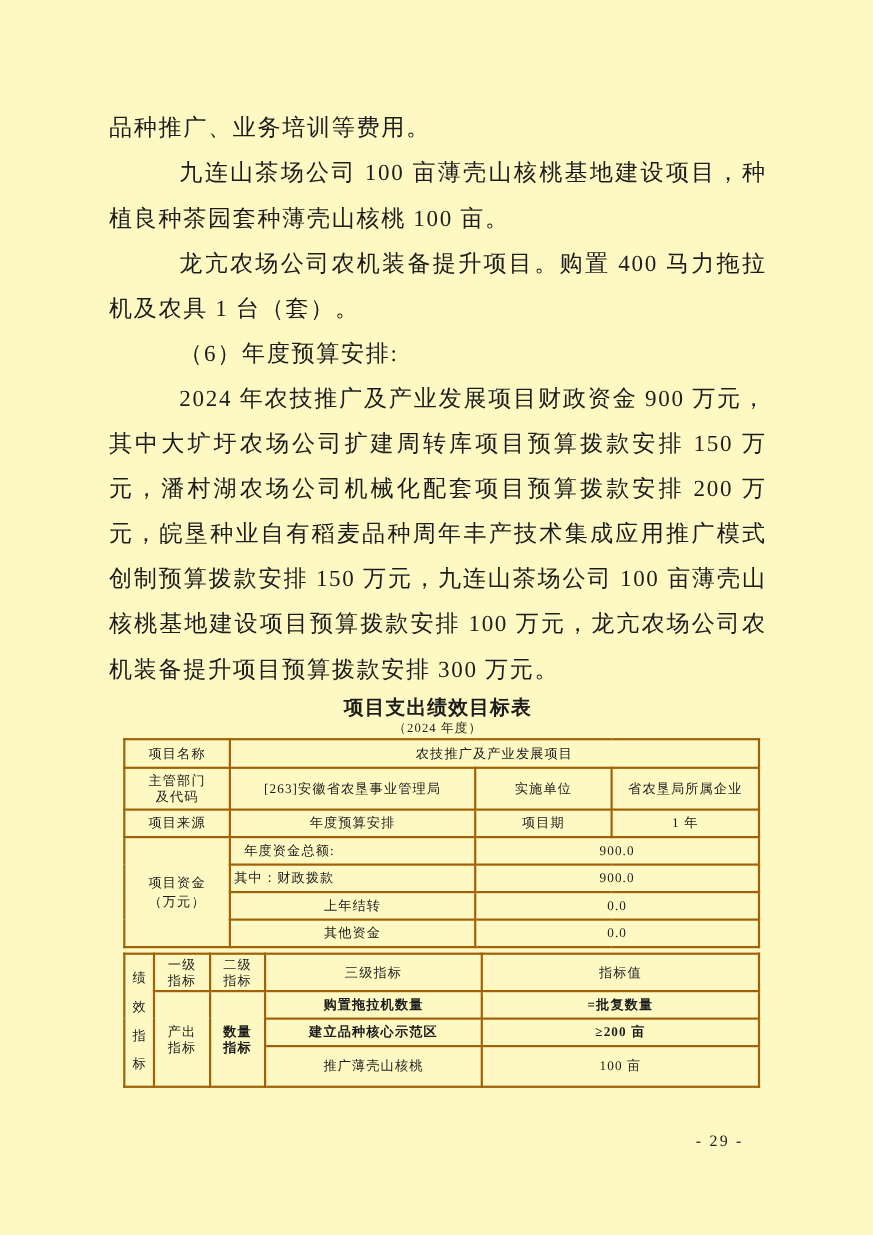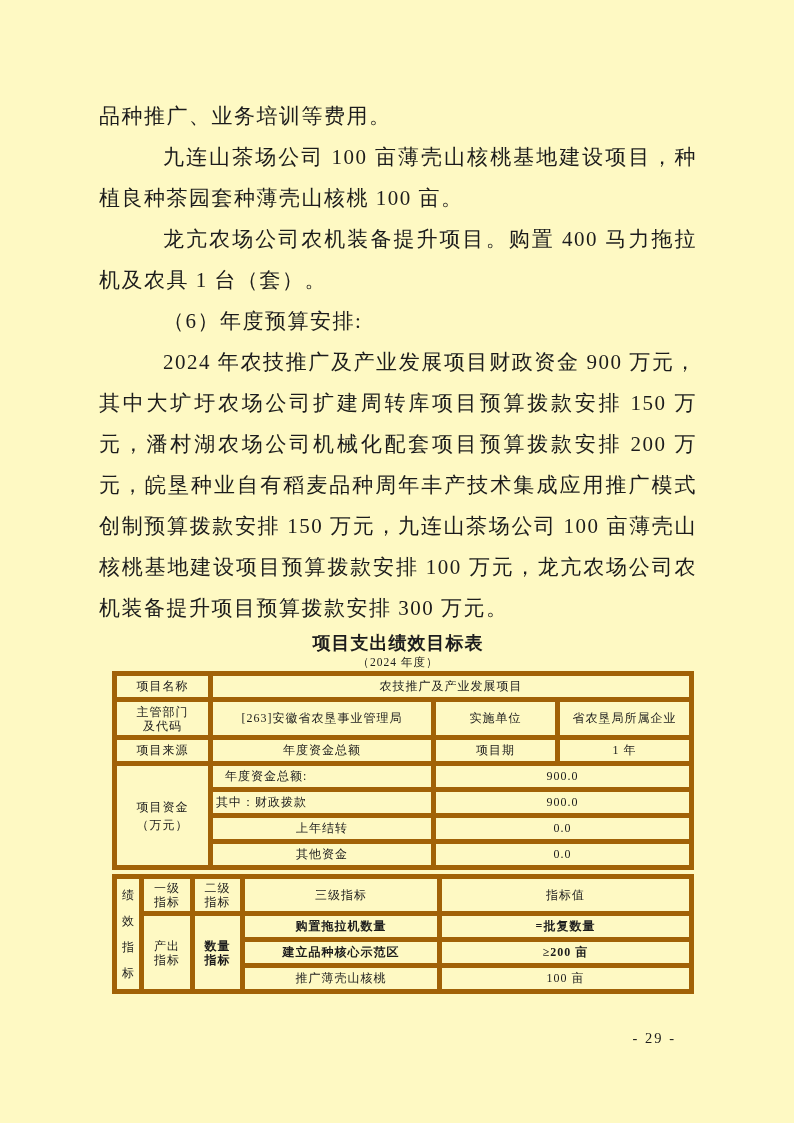--- a/index.html
+++ b/index.html
@@ -49,21 +49,21 @@
   table {
     border-collapse: collapse;
     width: 577px;
     table-layout: fixed;
     font-size: 12px;
     letter-spacing: 1px;
     color: #1c1c1c;
   }
   table + table, .gap { margin-top: 4px; }
   td {
-    border: 5px solid #a16207;
+    border: 2px solid #a16207;
     text-align: center;
     vertical-align: middle;
     padding: 2px 3px;
     overflow: hidden;
   }
   td.left { text-align: left; }
   td.pad12 { padding-left: 12px; }
   td.pad26 { }
   .bd { font-weight: bold; }
   .two-line div { line-height: 14px; }
@@ -124,21 +124,21 @@
           <td style="height:38px" class="two-line">
             <div>主管部门</div>
             <div>及代码</div>
           </td>
           <td>[263]安徽省农垦事业管理局</td>
           <td>实施单位</td>
           <td>省农垦局所属企业</td>
         </tr>
         <tr>
           <td style="height:25px">项目来源</td>
-          <td>年度资金总额</td>
+          <td>年度预算安排</td>
           <td>项目期</td>
           <td>1 年</td>
         </tr>
         <tr>
           <td rowspan="4" class="fund-label">
             <div>项目资金</div>
             <div>（万元）</div>
           </td>
           <td style="height:25px" class="left pad12">年度资金总额:</td>
           <td colspan="2">900.0</td>
@@ -193,21 +193,21 @@
             <div>指标</div>
           </td>
           <td style="height:25px" class="bd">购置拖拉机数量</td>
           <td class="bd">=批复数量</td>
         </tr>
         <tr>
           <td style="height:25px" class="bd">建立品种核心示范区</td>
           <td class="bd">≥200 亩</td>
         </tr>
         <tr>
-          <td style="height:24px">推广薄壳山核桃</td>
+          <td style="height:37px">推广薄壳山核桃</td>
           <td>100 亩</td>
         </tr>
       </tbody>
         </table>
 
     </div>
   </div>
 
   <div class="page-number">- 29 -</div>
 </div>

